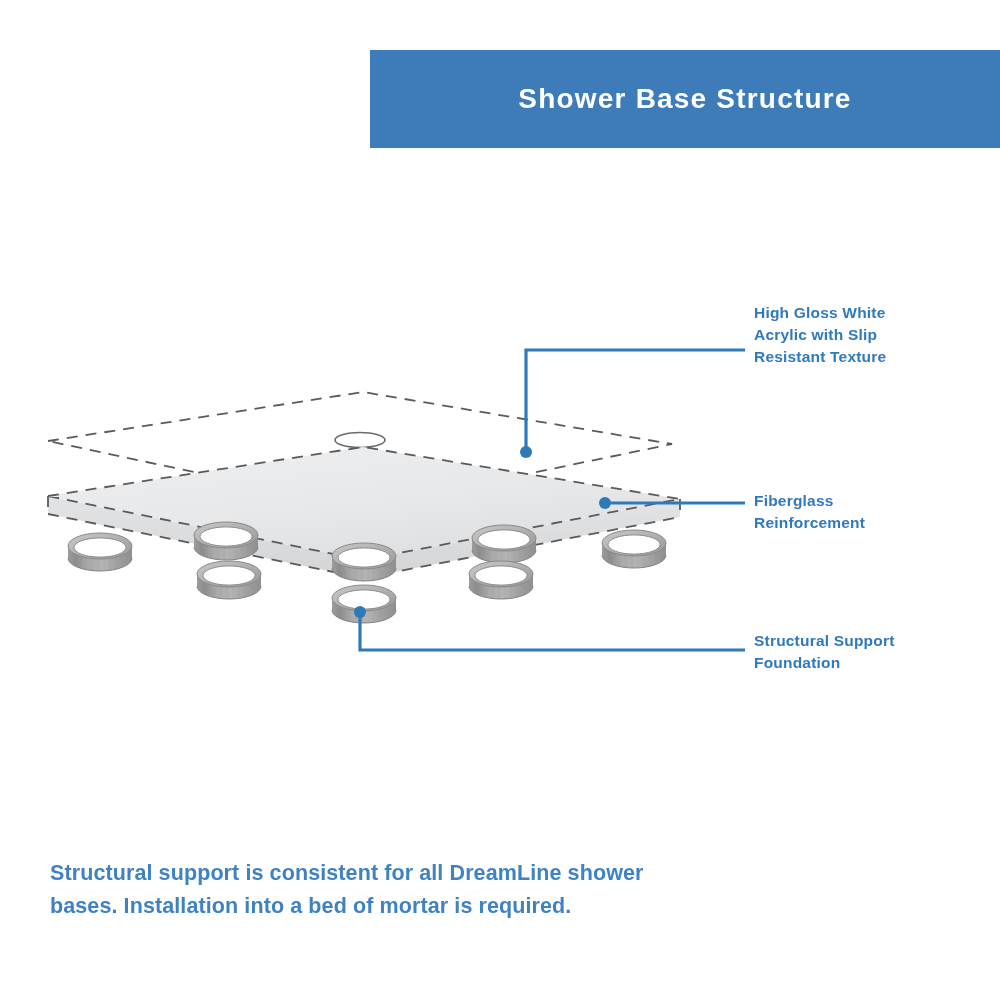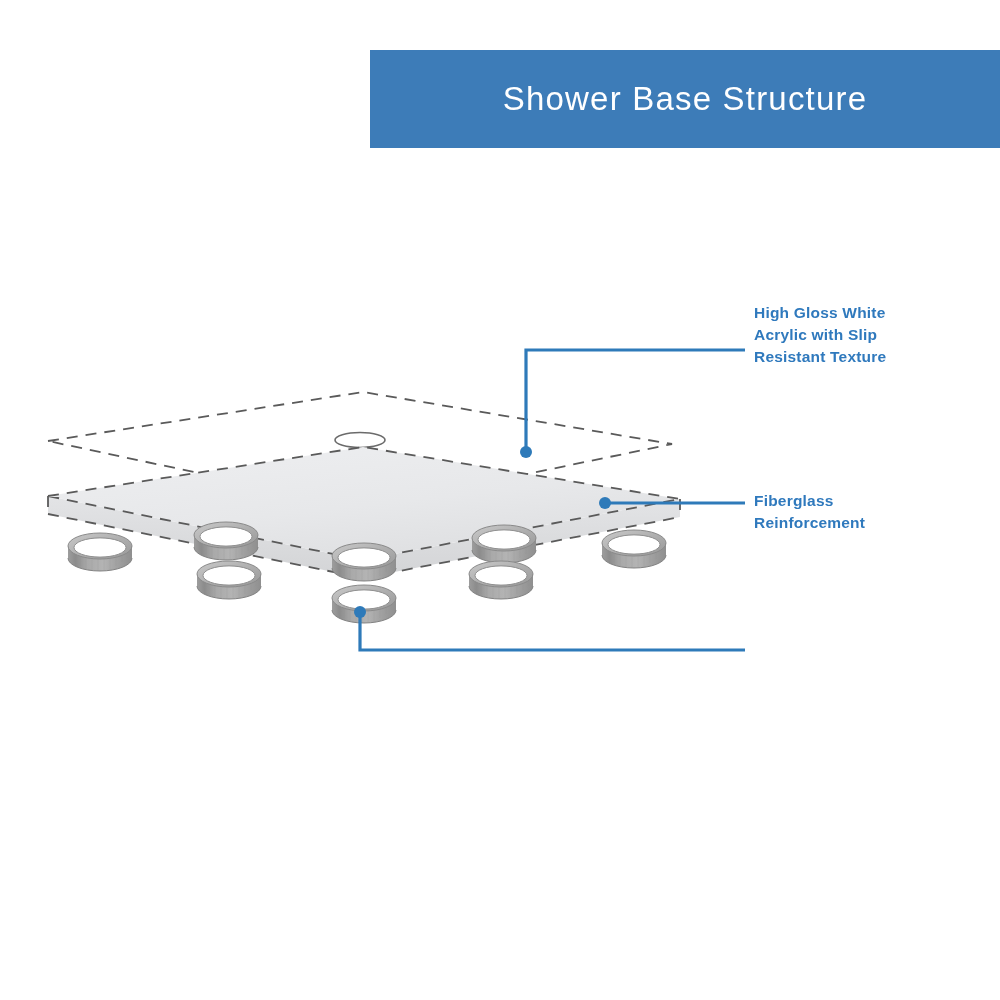--- a/index.html
+++ b/index.html
@@ -22,22 +22,22 @@
     top: 50px;
     width: 630px;
     height: 98px;
     background: #3d7cb8;
     display: flex;
     align-items: center;
     justify-content: center;
   }
   #header-title {
     color: #ffffff;
-    font-size: 33px;
-    font-weight: normal;
+    font-size: 28px;
+    font-weight: bold;
     letter-spacing: 1.2px;
     font-family: "Liberation Sans", sans-serif;
     white-space: nowrap;
     text-align: center;
   }
   
   #diagram-svg {
     position: absolute;
     left: 0;
     top: 0;
@@ -177,15 +177,18 @@
       <circle cx="605" cy="503" r="6"></circle>
       <circle cx="360" cy="612" r="6"></circle>
     </g>
   </svg>
 
   <div class="callout-label" id="label-acrylic">High Gloss White
 Acrylic with Slip
 Resistant Texture</div>
   <div class="callout-label" id="label-fiberglass">Fiberglass
 Reinforcement</div>
+  <div class="callout-label" id="label-support">Structural Support
+Foundation</div>
 
+  <div id="footer-note">Structural support is consistent for all DreamLine shower bases. Installation into a bed of mortar is required.</div>
 
 </div>
 
 </body></html>

